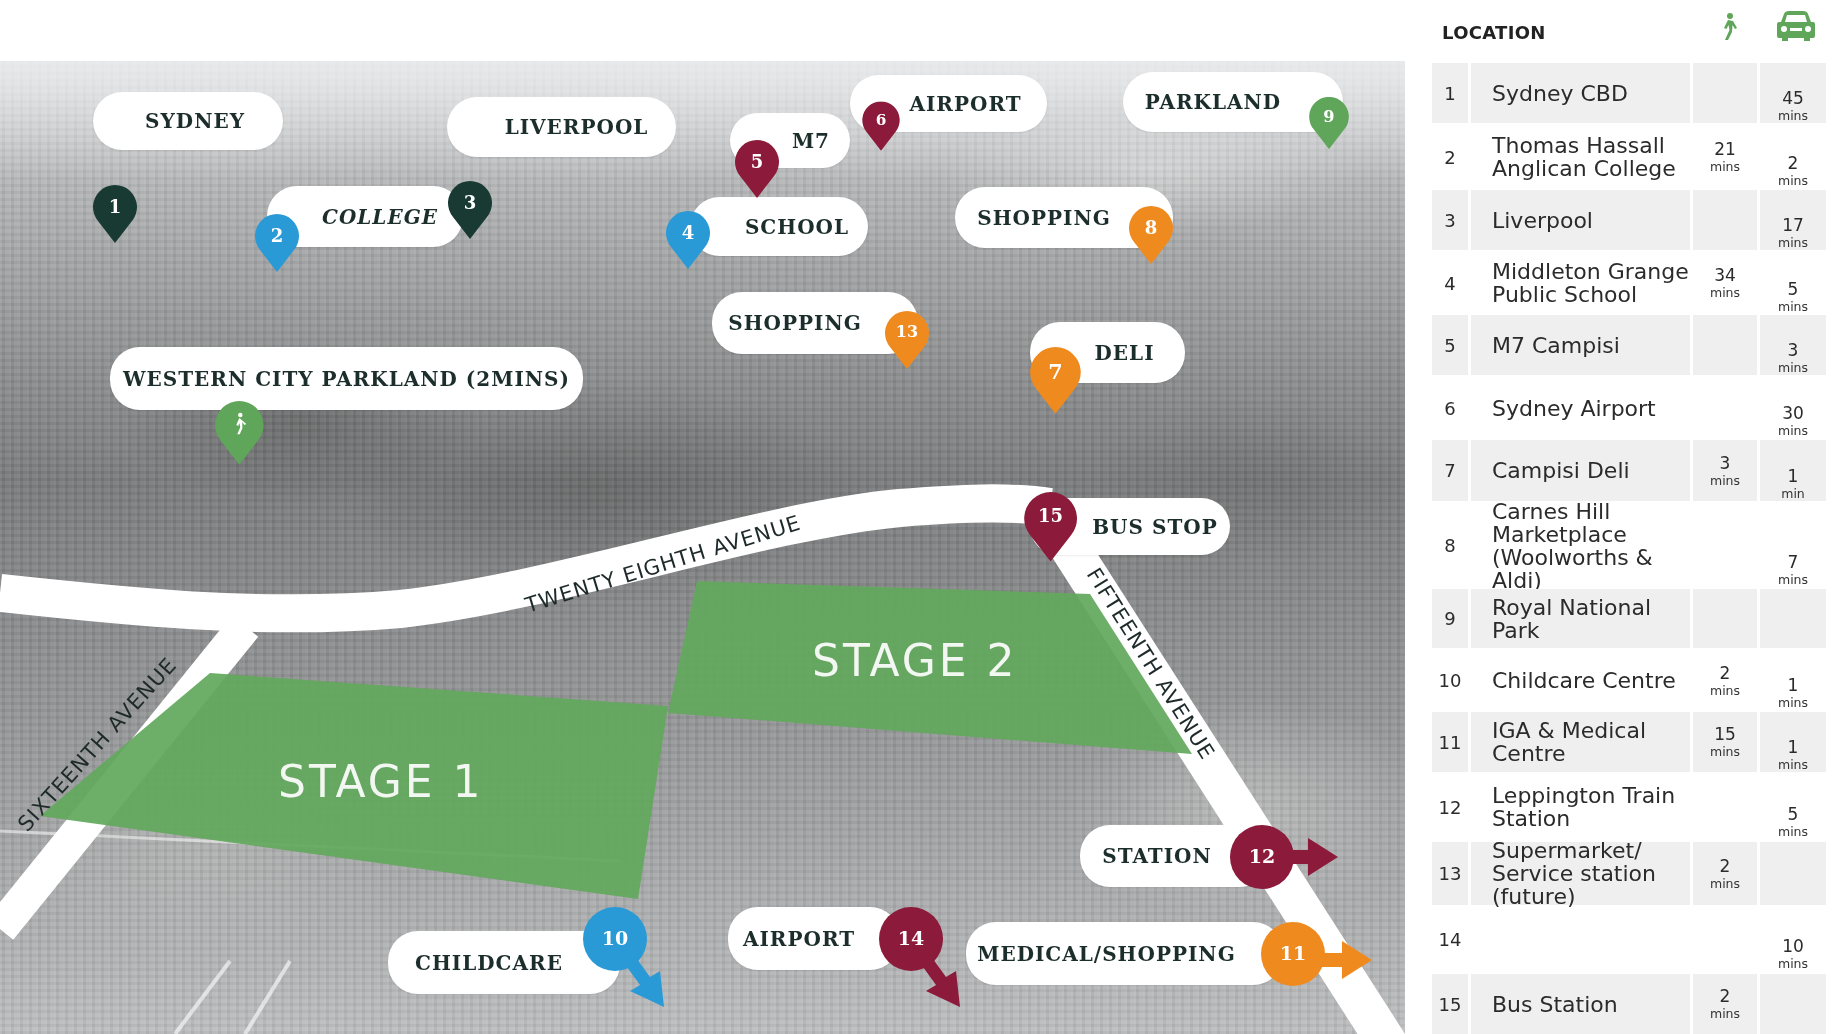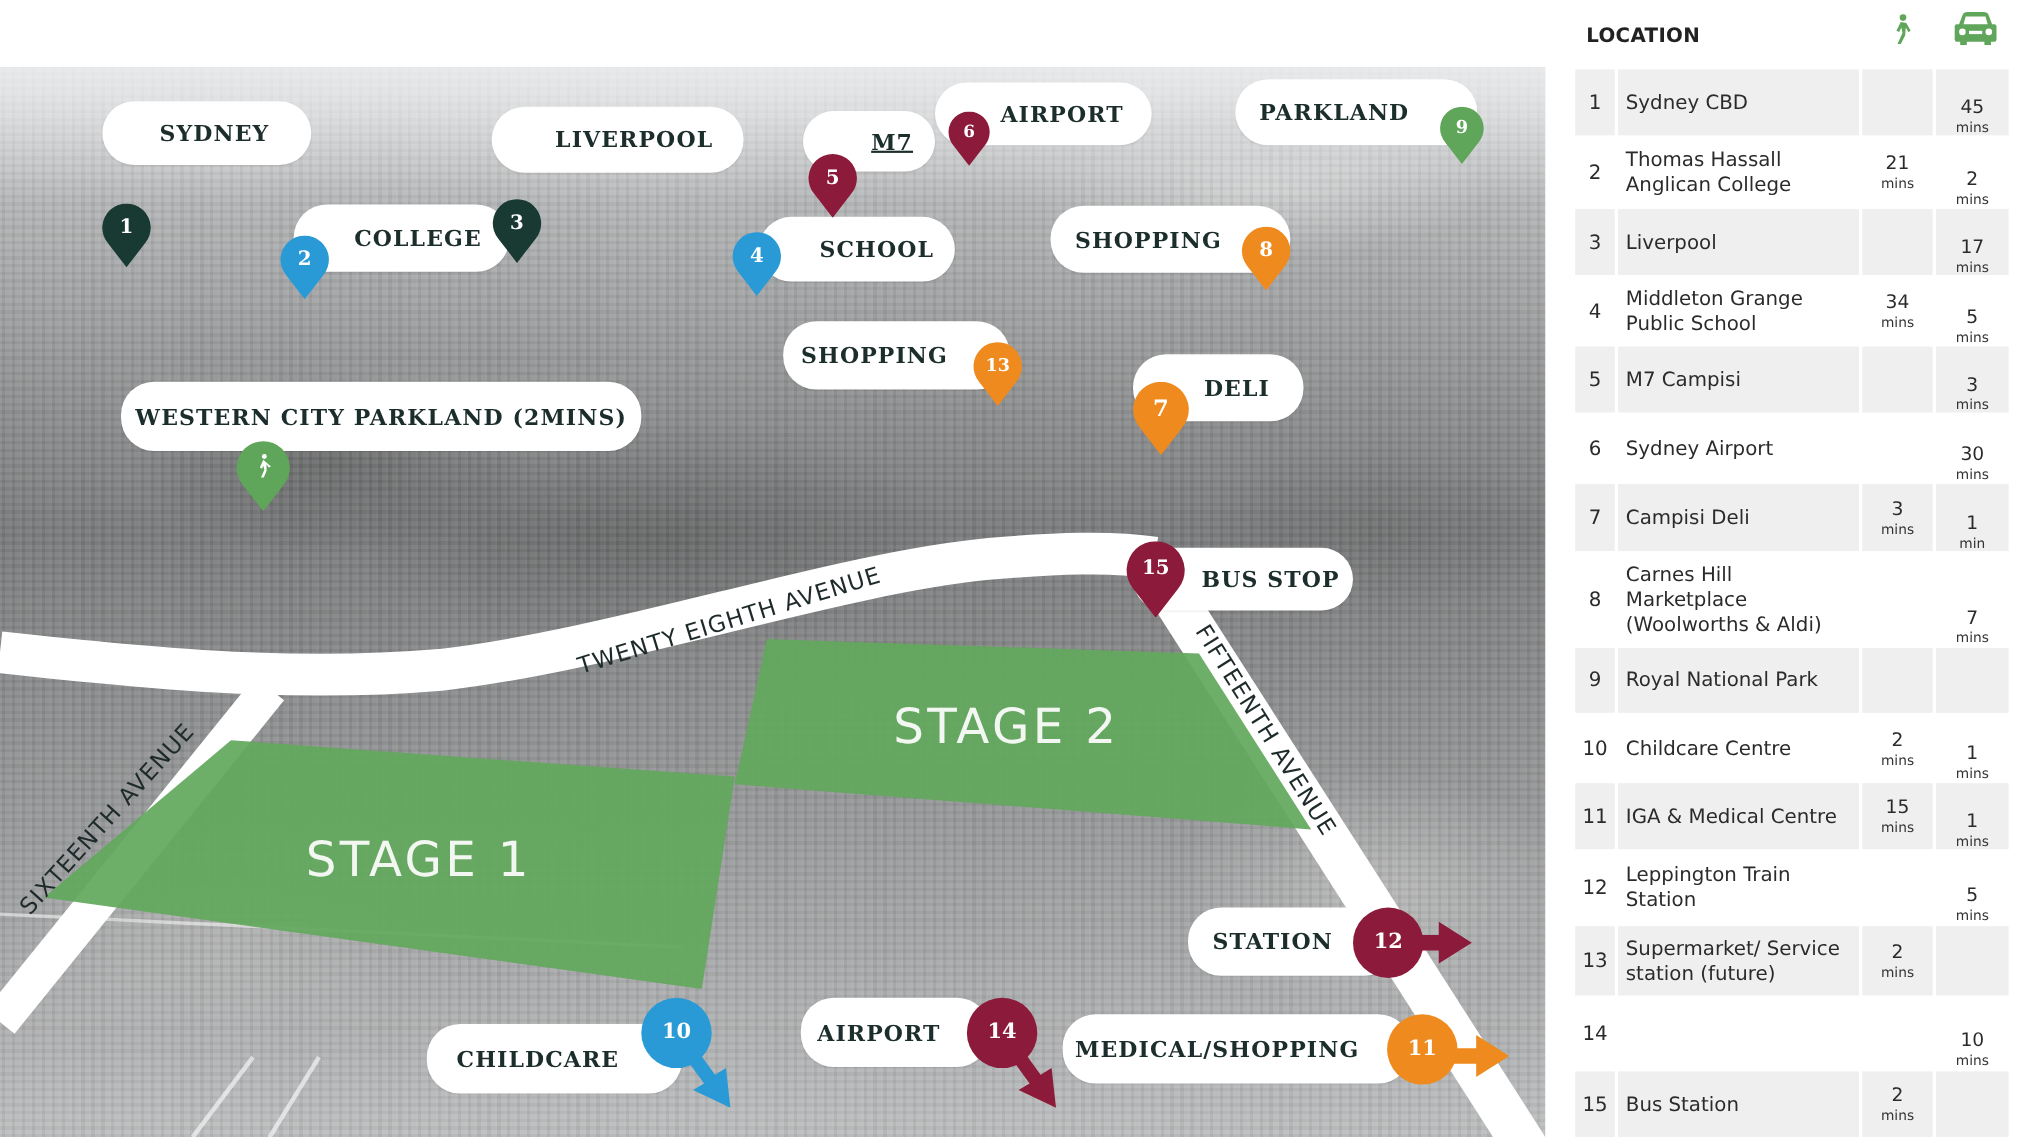--- a/index.html
+++ b/index.html
@@ -70,21 +70,21 @@
     font-weight: bold; font-size: 18px; color: #222222; letter-spacing: 0.3px;
   }
   .hdr-icon { position: absolute; top: 12px; }
   .row { position: absolute; left: 27px; width: 394px; }
   .row.shaded .cell { background: #efefef; }
   .cell {
     position: absolute; top: 0; bottom: 0; display: flex; align-items: center;
     font-family: "DejaVu Sans", sans-serif; color: #2b2b2b;
   }
   .cell.num { left: 0; width: 36px; justify-content: center; font-size: 18px; }
-  .cell.name { left: 39px; width: 219px; padding-left: 7px; font-size: 18px; line-height: 23px; }
+  .cell.name { left: 39px; width: 219px; padding-left: 21px; font-size: 22px; line-height: 23px; }
   .cell.walk { left: 261px; width: 64px; justify-content: center; }
   .cell.drive { left: 328px; width: 66px; justify-content: center; align-items: flex-end; }
   .time { text-align: center; line-height: 15px; }
   .time .v { display: block; font-size: 17px; color: #2b2b2b; line-height: 19px; }
   .time .u { display: block; font-size: 12.5px; color: #333333; }
 </style>
 </head>
 <body>
 
 <div id="map">
@@ -119,24 +119,24 @@
     </div>
   <div class="pill" style="left:447px;top:36px;width:229px;height:60px;padding-left:30px;">
       <span>LIVERPOOL</span>
     </div>
   <div class="pill" style="left:850px;top:14px;width:197px;height:57px;padding-left:34px;">
       <span>AIRPORT</span>
     </div>
   <div class="pill" style="left:1123px;top:11px;width:220px;height:60px;padding-right:40px;text-align:right;">
       <span>PARKLAND</span>
     </div>
-  <div class="pill" style="left:730px;top:40px;width:120px;height:55px;padding-left:42px;text-decoration:underline;">
+  <div class="pill" style="left:730px;top:52px;width:120px;height:55px;padding-left:42px;">
       <span>M7</span>
     </div>
-  <div class="pill" style="left:267px;top:125px;width:196px;height:61px;padding-left:30px;">
+  <div class="pill" style="left:267px;top:125px;width:196px;height:61px;padding-left:30px;font-style:italic;">
       <span>COLLEGE</span>
     </div>
   <div class="pill" style="left:690px;top:136px;width:178px;height:59px;padding-left:36px;">
       <span>SCHOOL</span>
     </div>
   <div class="pill" style="left:955px;top:126px;width:218px;height:61px;padding-right:40px;">
       <span>SHOPPING</span>
     </div>
   <div class="pill" style="left:712px;top:231px;width:206px;height:62px;padding-right:40px;">
       <span>SHOPPING</span>

